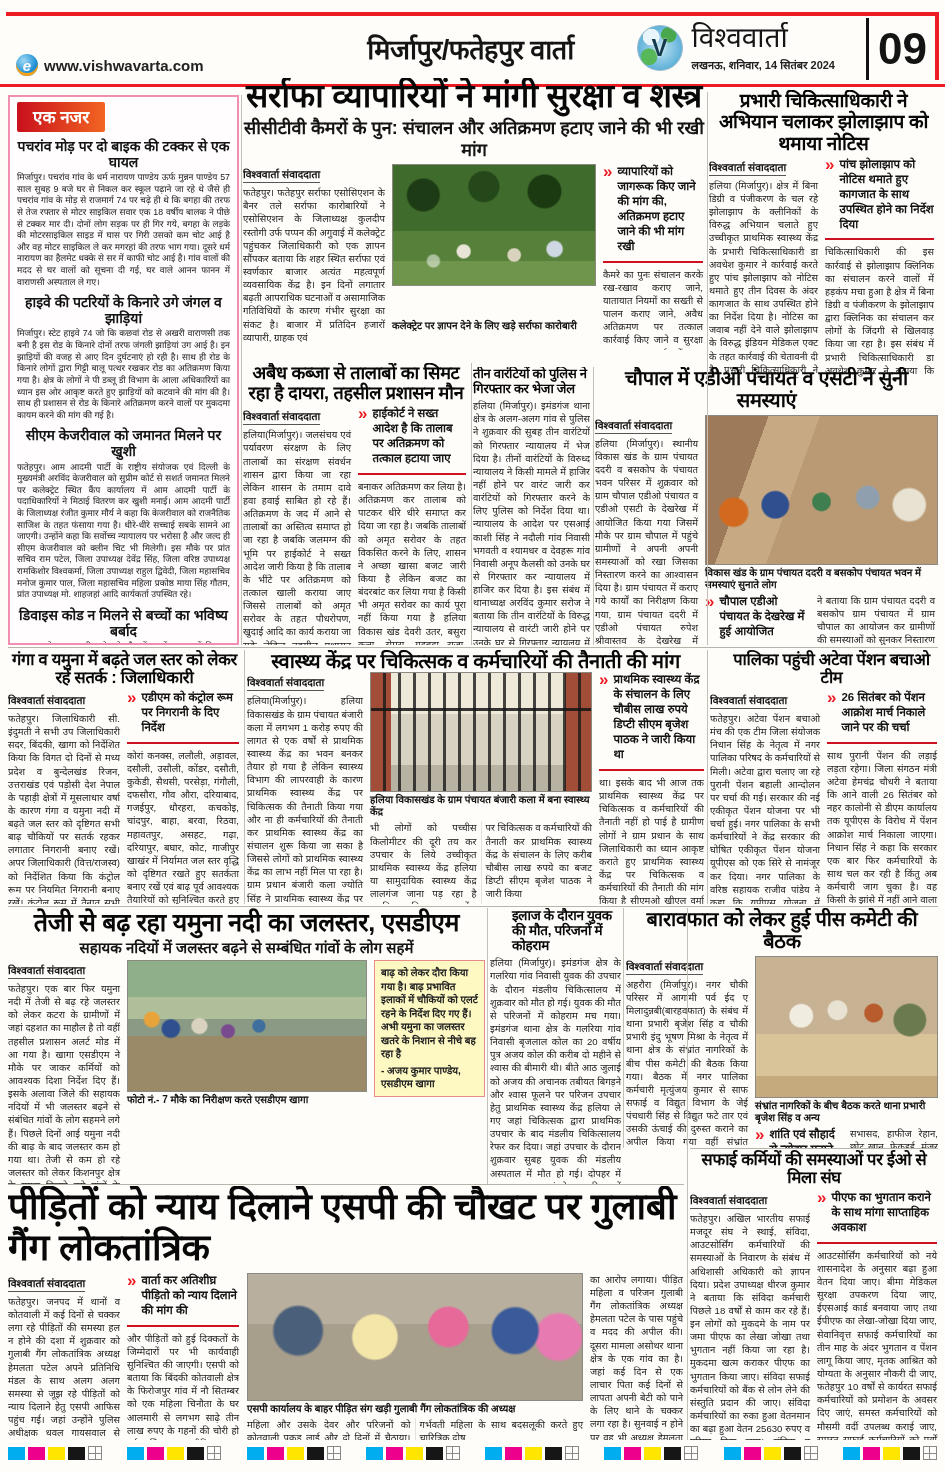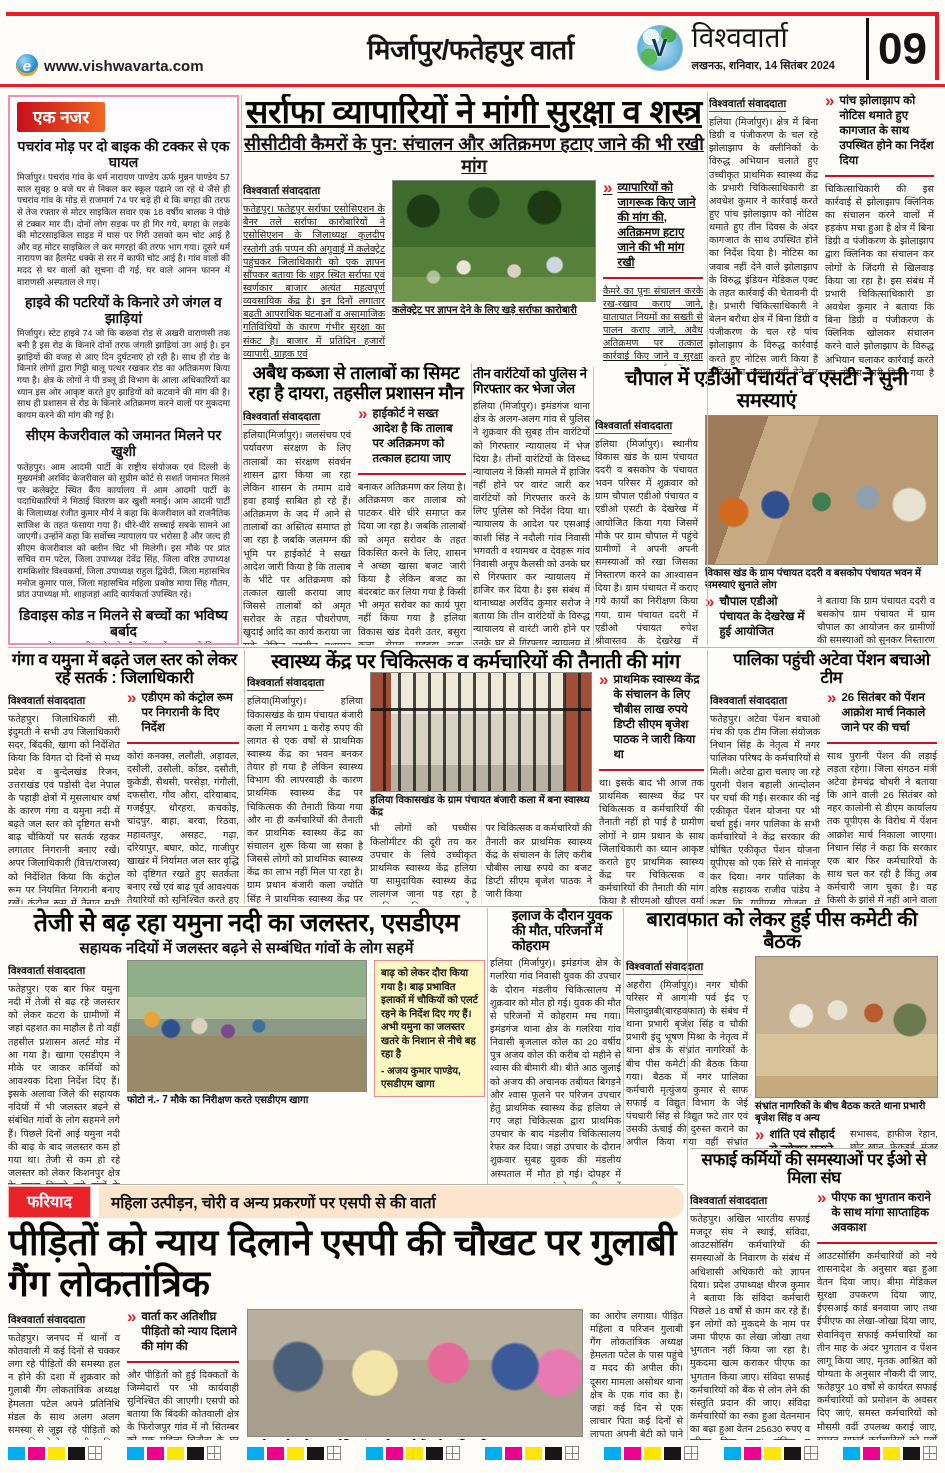--- a/index.html
+++ b/index.html
@@ -55,21 +55,21 @@
 
   
   #ek-najar { left:8px; top:95px; width:231px; height:550px;
     border:2px solid #f08fb0; padding:5px 7px; background:#fffdfd; }
   .ek-label { background:linear-gradient(90deg,#c90f1d,#f26522); color:#fff; font-weight:bold;
     font-size:17px; padding:3px 16px 4px; display:inline-block; border-radius:2px; }
   .brief-title { font-size:14px; font-weight:bold; text-align:center; margin:6px 0 2px; line-height:1.15; }
   .brief-body { font-size:8.8px; line-height:1.32; text-align:justify; color:#222; }
 
   
-  #a-sarrafa { left:243px; top:94px; width:462px; height:272px;text-decoration:underline; }
+  #a-sarrafa { left:243px; top:78px; width:462px; height:272px; }
   #a-sarrafa .h1 { font-size:33px; }
   #a-sarrafa .subhead { font-size:18px; }
   #a-jhola { left:709px; top:90px; width:229px; height:288px; }
   #a-jhola .h1 { font-size:19px; }
   #a-talab { left:243px; top:363px; width:226px; height:282px; }
   #a-talab .h1 { font-size:18px; }
   #a-warranty { left:473px; top:367px; width:117px; height:278px; }
   #a-warranty .h1 { font-size:13px; text-align:left; }
   #a-chaupal { left:595px; top:367px; width:343px; height:278px; }
   #a-chaupal .h1 { font-size:20px; }
@@ -208,36 +208,37 @@
   </div>
 
   <div class="art" id="a-sarrafa">
     <div class="h1">सर्राफा व्यापारियों ने मांगी सुरक्षा व शस्त्र</div>
     <div class="subhead">सीसीटीवी कैमरों के पुन: संचालन और अतिक्रमण हटाए जाने की भी रखी मांग</div>
     <div class="row">
       <div style="width:142px;">
         <span class="byline">विश्ववार्ता संवाददाता</span>
         <div class="bt">फतेहपुर। फतेहपुर सर्राफा एसोसिएशन के बैनर तले सर्राफा कारोबारियों ने एसोसिएशन के जिलाध्यक्ष कुलदीप रस्तोगी उर्फ पप्पन की अगुवाई में कलेक्ट्रेट पहुंचकर जिलाधिकारी को एक ज्ञापन सौंपकर बताया कि शहर स्थित सर्राफा एवं स्वर्णकार बाजार अत्यंत महत्वपूर्ण व्यवसायिक केंद्र है। इन दिनों लगातार बढ़ती आपराधिक घटनाओं व असामाजिक गतिविधियों के कारण गंभीर सुरक्षा का संकट है। बाजार में प्रतिदिन हजारों व्यापारी, ग्राहक एवं</div>
       </div>
-      <div class="photowrap" style="width:204px;">
+      <div class="photowrap" style="width:204px;gap:32px;">
         <div class="photo ph-sarrafa"></div>
         <div class="caption">कलेक्ट्रेट पर ज्ञापन देने के लिए खड़े सर्राफा कारोबारी</div>
       </div>
       <div style="width:100px;">
         <div class="pq">
           <span class="arr">»</span>
           <span>व्यापारियों को जागरूक किए जाने की मांग की, अतिक्रमण हटाए जाने की भी मांग रखी</span>
         </div>
         <div class="bt">कैमरे का पुनः संचालन करके रख-रखाव कराए जाने, यातायात नियमों का सख्ती से पालन कराए जाने, अवैध अतिक्रमण पर तत्काल कार्रवाई किए जाने व सुरक्षा जागरूकता कार्यक्रमों का आयोजन करके व्यापारियों को जागरूक किए जाने की मांग की।</div>
       </div>
     </div>
 
   </div>
 
   <div class="art" id="a-jhola">
+    <div class="h1">प्रभारी चिकित्साधिकारी ने अभियान चलाकर झोलाझाप को थमाया नोटिस</div>
     <div class="row" style="margin-top:3px;">
       <div style="width:109px;">
         <span class="byline">विश्ववार्ता संवाददाता</span>
         <div class="bt">हलिया (मिर्जापुर)। क्षेत्र में बिना डिग्री व पंजीकरण के चल रहे झोलाझाप के क्लीनिकों के विरुद्ध अभियान चलाते हुए उच्चीकृत प्राथमिक स्वास्थ्य केंद्र के प्रभारी चिकित्साधिकारी डा अवधेश कुमार ने कार्रवाई करते हुए पांच झोलाझाप को नोटिस थमाते हुए तीन दिवस के अंदर कागजात के साथ उपस्थित होने का निर्देश दिया है। नोटिस का जवाब नहीं देने वाले झोलाझाप के विरुद्ध इंडियन मेडिकल एक्ट के तहत कार्रवाई की चेतावनी दी है। प्रभारी चिकित्साधिकारी ने बेलन बरौधा क्षेत्र में बिना डिग्री व पंजीकरण के चल रहे पांच झोलाझाप के विरुद्ध कार्रवाई करते हुए नोटिस जारी किया है नोटिस का जवाब नहीं देने पर इंडियन मेडिकल एक्ट के तहत कार्रवाई करने की चेतावनी दिया प्रभारी</div>
       </div>
       <div style="width:109px;">
         <div class="pq">
           <span class="arr">»</span>
           <span>पांच झोलाझाप को नोटिस थमाते हुए कागजात के साथ उपस्थित होने का निर्देश दिया</span>
         </div>
@@ -397,24 +398,20 @@
           </div>
           <div style="width:88px;">
             <div class="bt">सभासद, हाफीज रेहान, छोटू खान, फेकड़ई, मंजूर अली, मो हनीफ, मोबिन अहमद, गुलाम मुस्तफा, परवेज आलम, मबुव कुरैशी, एजाज अहमद दर्जनों सहित क्षेत्र के गणमान्य लोग उपस्थित रहे।</div>
           </div>
         </div>
       </div>
     </div>
   </div>
 
   <div class="art" id="a-fariyad">
-    <div class="fariyad-band">
-      <span class="fariyad-label">फरियाद</span>
-      <span class="fariyad-kicker">महिला उत्पीड़न, चोरी व अन्य प्रकरणों पर एसपी से की वार्ता</span>
-    </div>
     <div class="h1">पीड़ितों को न्याय दिलाने एसपी की चौखट पर गुलाबी गैंग लोकतांत्रिक</div>
     <div class="row" style="margin-top:4px;">
       <div style="width:232px;">
         <div class="row">
           <div style="width:112px;">
             <span class="byline">विश्ववार्ता संवाददाता</span>
             <div class="bt">फतेहपुर। जनपद में थानों व कोतवाली में कई दिनों से चक्कर लगा रहे पीड़ितों की समस्या हल न होने की दशा में शुक्रवार को गुलाबी गैंग लोकतांत्रिक अध्यक्ष हेमलता पटेल अपने प्रतिनिधि मंडल के साथ अलग अलग समस्या से जूझ रहे पीड़ितों को न्याय दिलाने हेतु एसपी आफिस पहुंच गई। जहां उन्होंने पुलिस अधीक्षक धवल गायसवाल से प्रभावी वार्ता कर संबंधित मामलों को उनके समक्ष रखते हुए अतिशीघ्र पीड़ितो को न्याय दिलाने की मांग की। जिस पर पुलिस अधीक्षक ने अध्यक्ष हेमलता पटेल व प्रतिनिधि मंडल को पूर्णतः आश्वस्त किया कि समस्याओं का जल्द से जल्द निस्तारण किया जाएगा</div>
           </div>
           <div style="width:112px;">
             <div class="pq">

